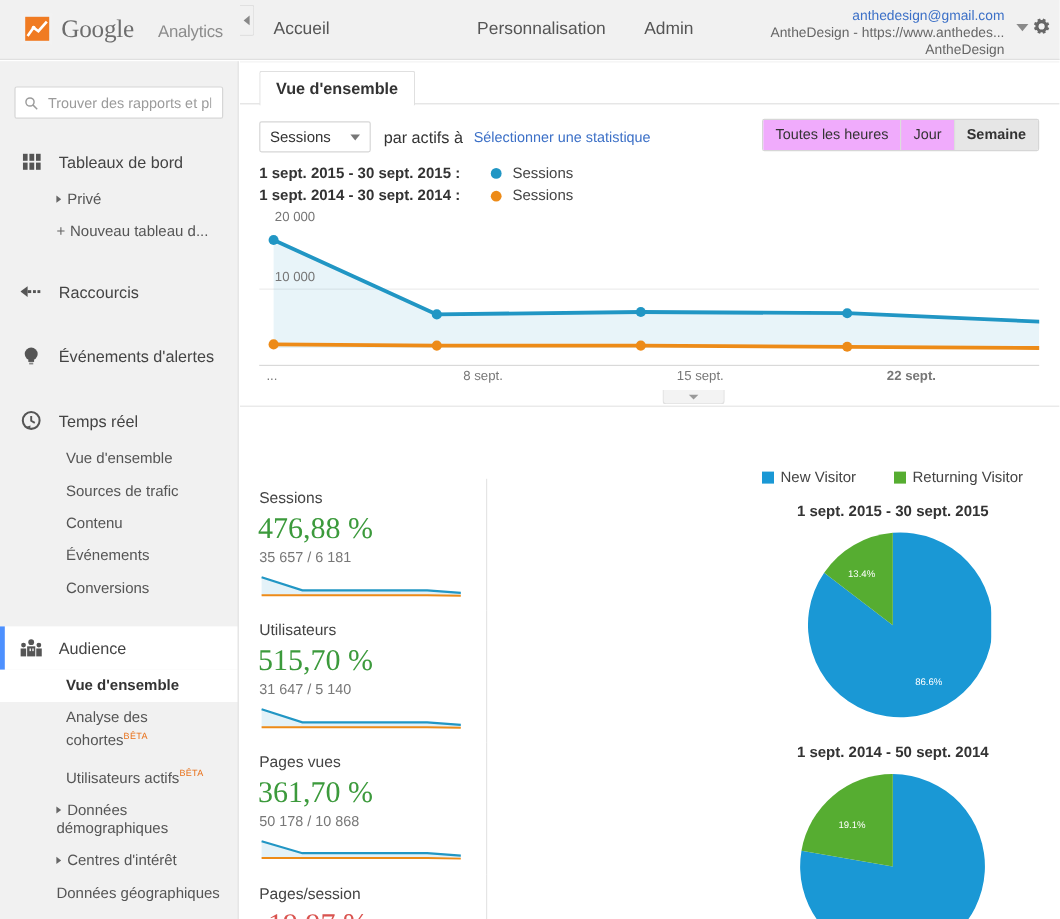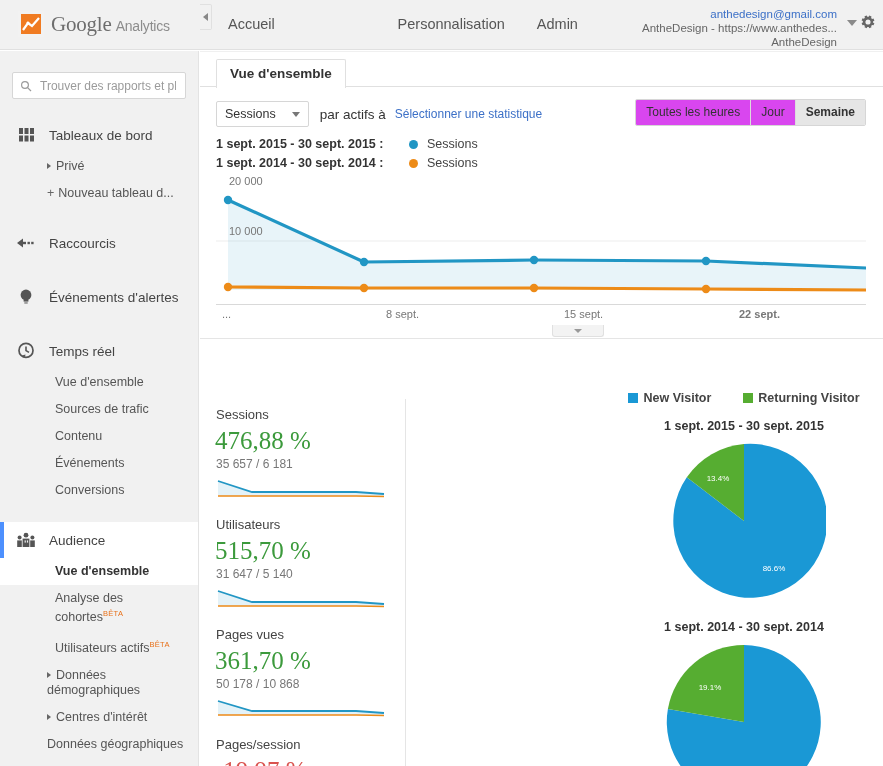--- a/index.html
+++ b/index.html
@@ -35,21 +35,21 @@
   .brand-logo svg { display: block; }
   .brand-txt {
     font-family: "Liberation Serif", serif;
     font-size: 21px; color: #6d6d6d;
     letter-spacing: -0.2px;
     line-height: 1;
   }
   .brand-txt .sub {
     font-family: "Liberation Sans", sans-serif;
     font-size: 14px; color: #8c8c8c;
-    margin-left: 4px;
+    margin-left: 20px;
   }
 
   .topnav {
     position: absolute; left: 212px; top: 0;
     height: 38px;
     display: flex; align-items: flex-start;
   }
   .topnav a {
     display: block;
     padding: 16px 16px 0 16px;
@@ -238,21 +238,21 @@
     border: 1px solid #d6d6d6;
     border-radius: 2px;
     overflow: hidden;
     background: #fff;
   }
   .seg {
     padding: 5px 10px 6px 10px;
     font-size: 12px;
     color: #333;
     border-left: 1px solid #dcdcdc;
-    background: #d946ef;
+    background: #f0abfc;
     white-space: nowrap;
   }
   .seg:first-child { border-left: none; }
   .seg.on { background: #e6e6e6; font-weight: bold; }
 
   
   .legend {
     padding: 4px 0 0 16px;
     font-size: 12.5px;
     line-height: 19px;
@@ -340,21 +340,20 @@
     width: 278px;
     text-align: center;
   }
   .pie-legend {
     font-size: 12.5px;
     color: #444;
     display: flex;
     justify-content: center;
     gap: 32px;
     align-items: center;
-    font-weight: bold;
   }
   .pie-legend span.sw {
     width: 10px; height: 10px;
     display: inline-block;
     margin-right: 5px;
     vertical-align: -1px;
   }
   .pie-title {
     font-size: 12.5px; font-weight: bold;
     color: #333;
@@ -633,21 +632,21 @@
       <svg width="164" height="164" viewBox="0 0 164 164">
 
         <path d="M82 82 L82 5 A77 77 0 1 1 24.8 38.2 Z" fill="#1a98d5"></path>
 
         <path d="M82 82 L24.8 38.2 A77 77 0 0 1 82 5 Z" fill="#56ad31"></path>
         <text class="pie-lbl" x="112" y="132" text-anchor="middle">86.6%</text>
         <text class="pie-lbl" x="56" y="42" text-anchor="middle">13.4%</text>
       </svg>
     </div>
 
-    <div class="pie-title">1 sept. 2014 - 30 sept. 2014</div>
+    <div class="pie-title">1 sept. 2014 - 50 sept. 2014</div>
     <div class="pie-svg">
       <svg width="164" height="164" viewBox="0 0 164 164">
 
         <path d="M82 82 L82 5 A77 77 0 1 1 5.9 68.9 Z" fill="#1a98d5"></path>
 
         <path d="M82 82 L5.9 68.9 A77 77 0 0 1 82 5 Z" fill="#56ad31"></path>
         <text class="pie-lbl" x="116" y="134" text-anchor="middle">80.9%</text>
         <text class="pie-lbl" x="48" y="50" text-anchor="middle">19.1%</text>
       </svg>
     </div>

